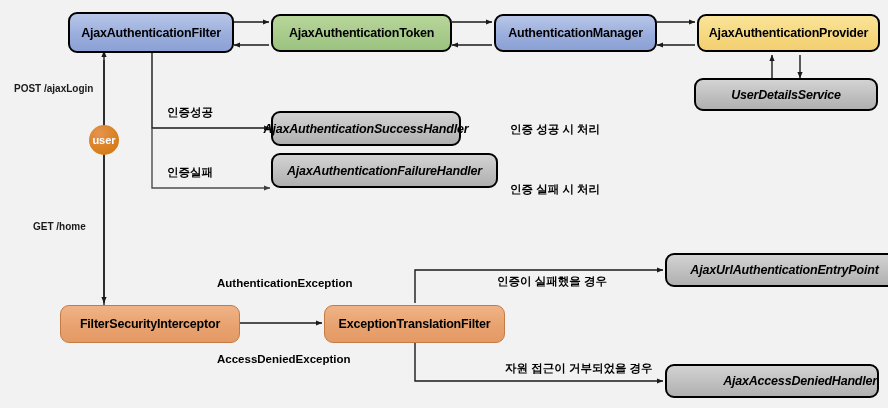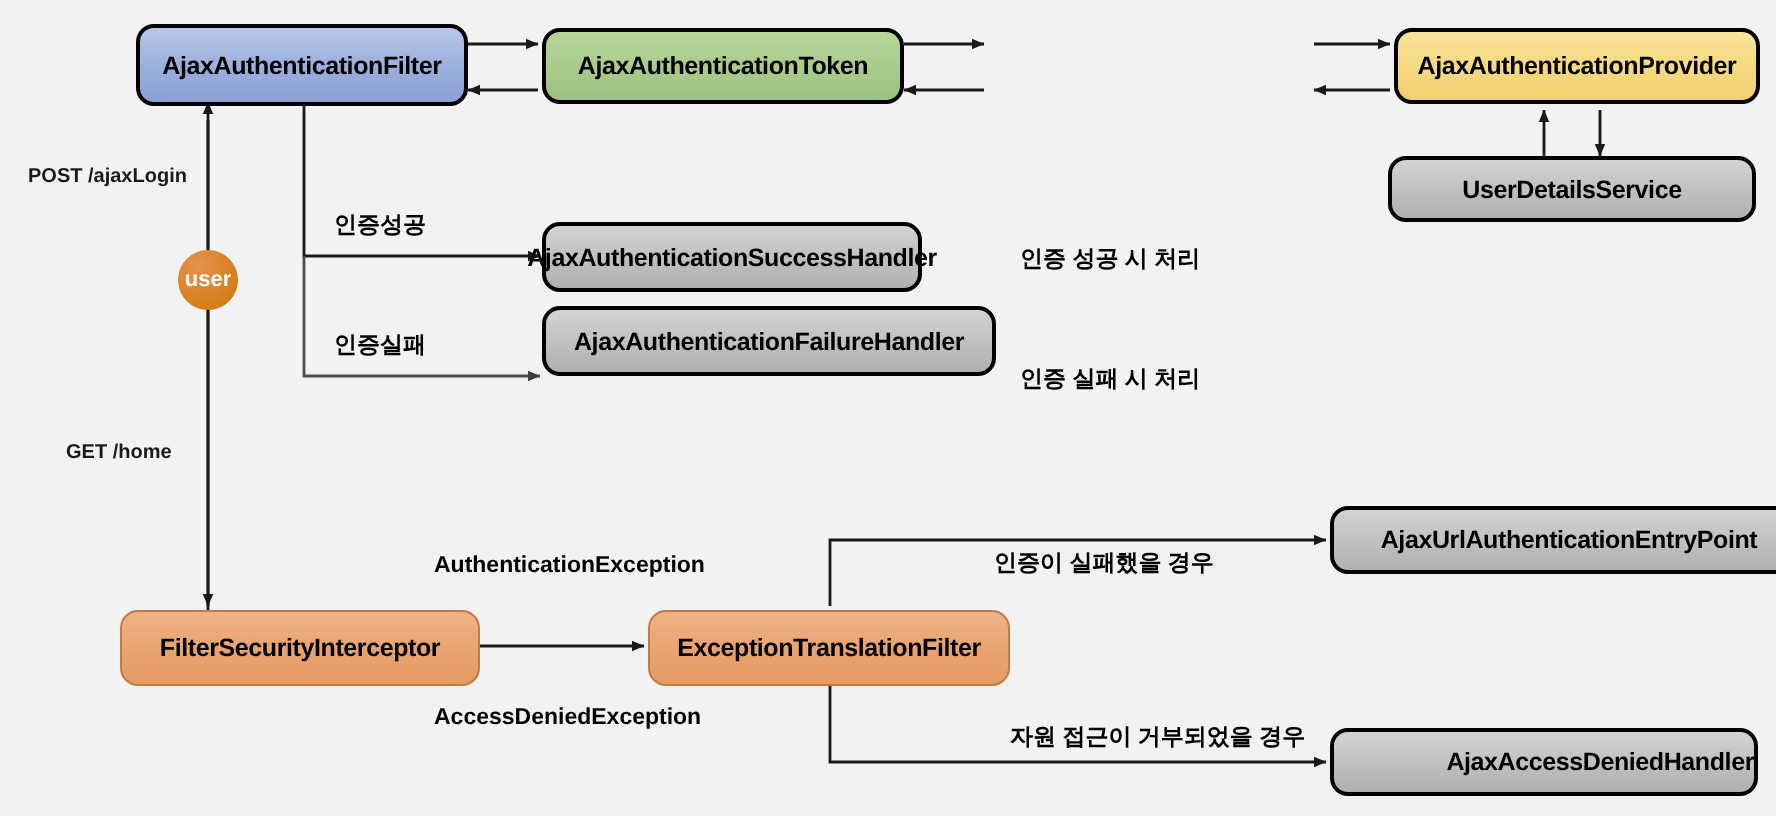--- a/index.html
+++ b/index.html
@@ -43,20 +43,21 @@
     background: linear-gradient(180deg, #b8d69a 0%, #a7cb8b 55%, #9cc280 100%);
     border: 2px solid #000;
   }
   .node.yellow {
     background: linear-gradient(180deg, #fae49a 0%, #f6d87f 55%, #f2d071 100%);
     border: 2px solid #000;
   }
   .node.gray {
     background: linear-gradient(180deg, #d3d3d3 0%, #bfbfbf 55%, #b0b0b0 100%);
     border: 2px solid #000;
+    font-style: italic;
   }
   .node.orange {
     background: linear-gradient(180deg, #f0b387 0%, #e8a26f 55%, #e59a64 100%);
     border: 1.5px solid #c27b45;
   }
   .node .node-label { pointer-events: none; }
 
   .actor {
     position: absolute;
     width: 30px;
@@ -149,20 +150,23 @@
   </svg>
 
   <div class="node blue" style="left:68px; top:12px; width:166px; height:41px;">
     <span class="node-label">AjaxAuthenticationFilter</span>
   </div>
 
   <div class="node green" style="left:271px; top:14px; width:181px; height:38px;">
     <span class="node-label">AjaxAuthenticationToken</span>
   </div>
 
+  <div class="node blue" style="left:494px; top:14px; width:163px; height:38px;">
+    <span class="node-label">AuthenticationManager</span>
+  </div>
 
   <div class="node yellow" style="left:697px; top:14px; width:183px; height:38px;">
     <span class="node-label">AjaxAuthenticationProvider</span>
   </div>
 
   <div class="node gray" style="left:694px; top:78px; width:184px; height:33px;">
     <span class="node-label">UserDetailsService</span>
   </div>
 
   <div class="node gray" style="left:271px; top:111px; width:190px; height:35px;">

